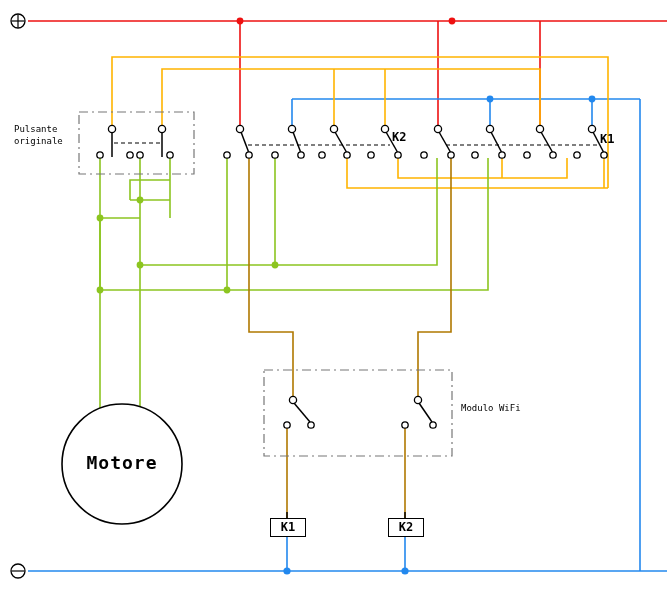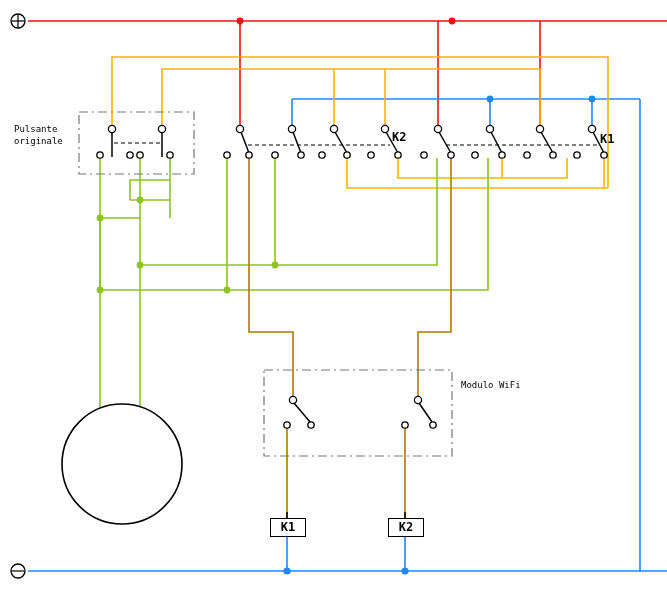--- a/index.html
+++ b/index.html
@@ -1,21 +1,21 @@
 <!DOCTYPE html>
 <html><head>
 <meta charset="utf-8">
 <style>
   html,body{margin:0;padding:0;background:#ffffff;}
   body{font-family:"DejaVu Sans Mono", monospace;}
   #wiring-diagram{position:relative;width:667px;height:592px;background:#ffffff;overflow:hidden;}
   #wiring-diagram svg{position:absolute;left:0;top:0;}
   .lbl{position:absolute;font-family:"DejaVu Sans Mono", monospace;color:#000;white-space:pre;}
   .lbl-pulsante{left:14px;top:123px;font-size:9px;line-height:12px;}
-  .lbl-modulo{left:461px;top:380px;font-size:9px;}
+  .lbl-modulo{left:461px;top:403px;font-size:9px;}
   .lbl-k2{left:392px;top:130px;font-size:12px;font-weight:bold;}
   .lbl-k1{left:600px;top:132px;font-size:12px;font-weight:bold;}
   .lbl-motore{position:absolute;left:58px;top:452px;width:128px;text-align:center;font-size:18px;font-weight:bold;letter-spacing:1px;}
   .coilbox{position:absolute;border:1.3px solid #000;background:#fff;text-align:center;font-size:12px;font-weight:bold;line-height:16px;}
   #coil-k1-box{left:270px;top:518px;width:34px;height:17px;}
   #coil-k2-box{left:388px;top:518px;width:34px;height:17px;}
 </style>
 </head>
 <body>
 
@@ -202,17 +202,18 @@
 
   <div class="lbl lbl-pulsante"><span>Pulsante</span>
 <span>originale</span></div>
 
   <div class="lbl lbl-modulo">Modulo WiFi</div>
 
   <div class="lbl lbl-k2">K2</div>
 
   <div class="lbl lbl-k1">K1</div>
 
+  <div class="lbl-motore">Motore</div>
 
   <div class="coilbox" id="coil-k1-box">K1</div>
   <div class="coilbox" id="coil-k2-box">K2</div>
 
 </div>
 
 </body></html>

